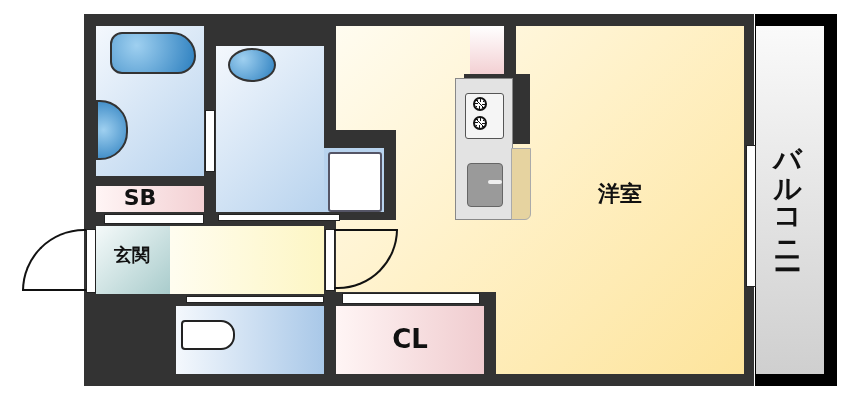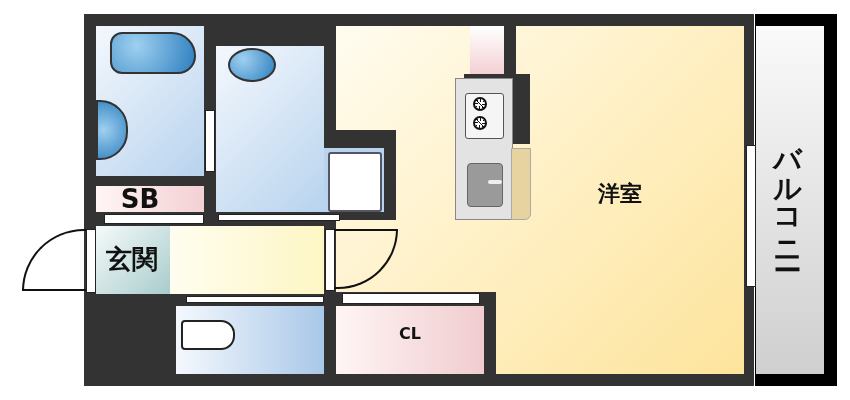--- a/index.html
+++ b/index.html
@@ -46,33 +46,33 @@
 <div class="abs" style="left:96px;top:100px;width:28px;height:56px;border-radius:0 28px 28px 0;background:radial-gradient(circle at 20% 50%,#9fd0f0,#2c7fbf);border:2px solid #333;"></div>
 <div class="abs" style="left:205px;top:110px;width:8px;height:60px;background:#fff;border:1px solid #222;"></div>
 
 <div class="abs" style="left:216px;top:46px;width:108px;height:166px;background:linear-gradient(135deg,#f4f8fd,#b8d3ee);"></div>
 <div class="abs" style="left:324px;top:148px;width:60px;height:64px;background:#b8d3ee;"></div>
 <div class="abs" style="left:228px;top:48px;width:44px;height:30px;border-radius:50%;background:radial-gradient(circle at 30% 30%,#9fd0f0,#2c7fbf);border:2px solid #333;"></div>
 <div class="abs" style="left:328px;top:152px;width:50px;height:56px;background:#fff;border:2px solid #556;border-radius:3px;"></div>
 <div class="abs" style="left:218px;top:214px;width:120px;height:5px;background:#fff;border:1px solid #222;"></div>
 
 <div class="abs" style="left:96px;top:186px;width:108px;height:26px;background:linear-gradient(90deg,#fff5f5,#f3d0d3);"></div>
-<div class="lbl" style="left:96px;top:186px;width:88px;font-size:26px;">SB</div>
+<div class="lbl" style="left:96px;top:186px;width:88px;font-size:22px;">SB</div>
 <div class="abs" style="left:104px;top:214px;width:98px;height:8px;background:#fff;border:1px solid #222;"></div>
 
 <div class="abs" style="left:170px;top:226px;width:154px;height:68px;background:linear-gradient(90deg,#fffdf0,#fdf6c4);"></div>
 
 <div class="abs" style="left:96px;top:226px;width:74px;height:68px;background:linear-gradient(135deg,#f5fafa,#a9cccc);"></div>
-<div class="lbl" style="left:96px;top:246px;width:72px;font-size:26px;">玄関</div>
+<div class="lbl" style="left:96px;top:246px;width:72px;font-size:18px;">玄関</div>
 
 <div class="abs" style="left:86px;top:229px;width:8px;height:62px;background:#fff;border:1px solid #222;"></div>
 <div class="abs" style="left:22px;top:229px;width:64px;height:62px;border:2px solid #111;border-right:none;border-bottom:2px solid #111;border-radius:64px 0 0 0;box-sizing:border-box;"></div>
 
 <div class="abs" style="left:325px;top:229px;width:8px;height:60px;background:#fff;border:1px solid #222;"></div>
 <div class="abs" style="left:334px;top:229px;width:64px;height:60px;border:2px solid #111;border-left:none;border-top:2px solid #111;border-radius:0 0 64px 0;box-sizing:border-box;"></div>
 
 <div class="abs" style="left:176px;top:306px;width:148px;height:68px;background:linear-gradient(90deg,#f4f8fd,#a9c8e8);"></div>
 <div class="abs" style="left:181px;top:320px;width:50px;height:26px;border:2px solid #222;border-radius:4px 14px 14px 4px;background:#fff;"></div>
 <div class="abs" style="left:186px;top:296px;width:136px;height:5px;background:#fff;border:1px solid #222;"></div>
 
 <div class="abs" style="left:336px;top:306px;width:148px;height:68px;background:linear-gradient(90deg,#fff5f5,#f0cccf);"></div>
-<div class="lbl" style="left:336px;top:326px;width:148px;font-size:16px;">CL</div>
+<div class="lbl" style="left:336px;top:326px;width:148px;font-size:26px;">CL</div>
 <div class="abs" style="left:342px;top:293px;width:136px;height:9px;background:#fff;border:1px solid #222;"></div>
 
 </body></html>

